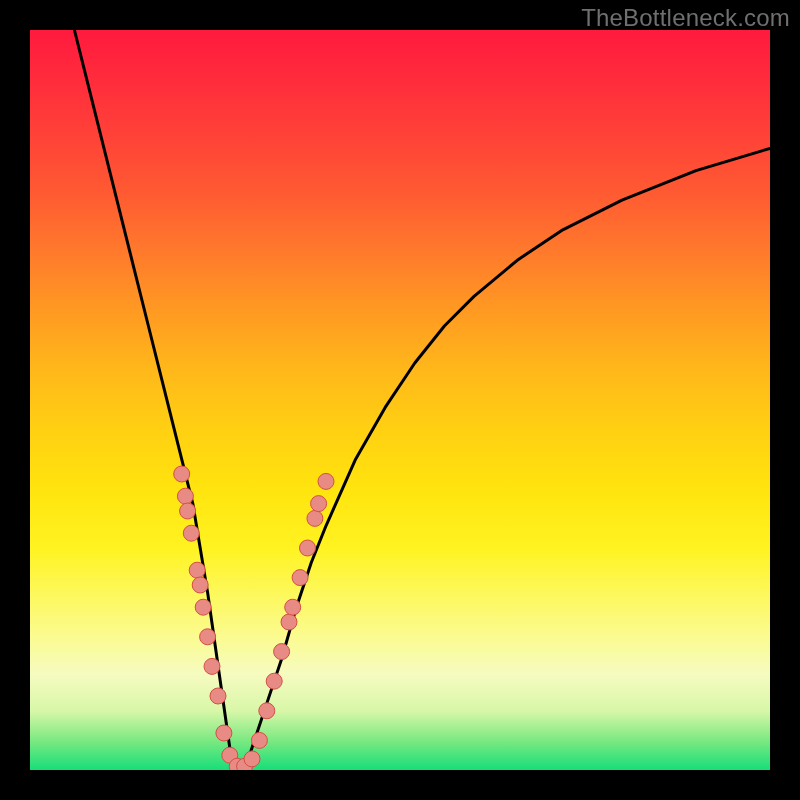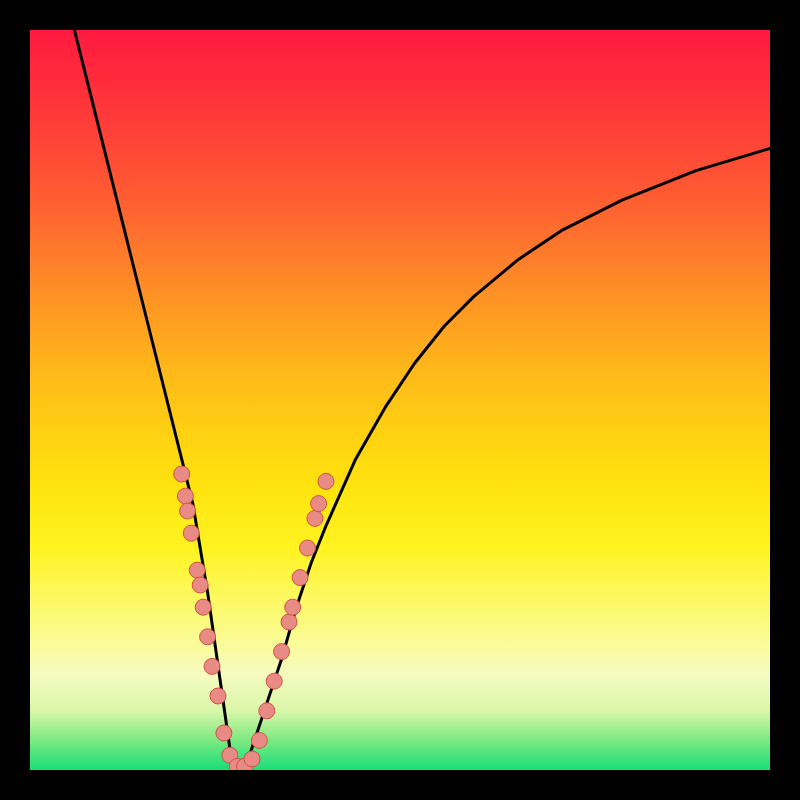--- a/index.html
+++ b/index.html
@@ -94,13 +94,14 @@
           <circle cx="259.0" cy="592.0" r="8" fill="#e98b85" stroke="#d24f45" stroke-width="1"></circle>
           <circle cx="262.7" cy="577.2" r="8" fill="#e98b85" stroke="#d24f45" stroke-width="1"></circle>
           <circle cx="270.1" cy="547.6" r="8" fill="#e98b85" stroke="#d24f45" stroke-width="1"></circle>
           <circle cx="277.5" cy="518.0" r="8" fill="#e98b85" stroke="#d24f45" stroke-width="1"></circle>
           <circle cx="284.9" cy="488.4" r="8" fill="#e98b85" stroke="#d24f45" stroke-width="1"></circle>
           <circle cx="288.6" cy="473.6" r="8" fill="#e98b85" stroke="#d24f45" stroke-width="1"></circle>
           <circle cx="296.0" cy="451.4" r="8" fill="#e98b85" stroke="#d24f45" stroke-width="1"></circle>
         </g>
     </svg>
   </div>
+  <div class="watermark">TheBottleneck.com</div>
 </div>
 
 </body></html>

